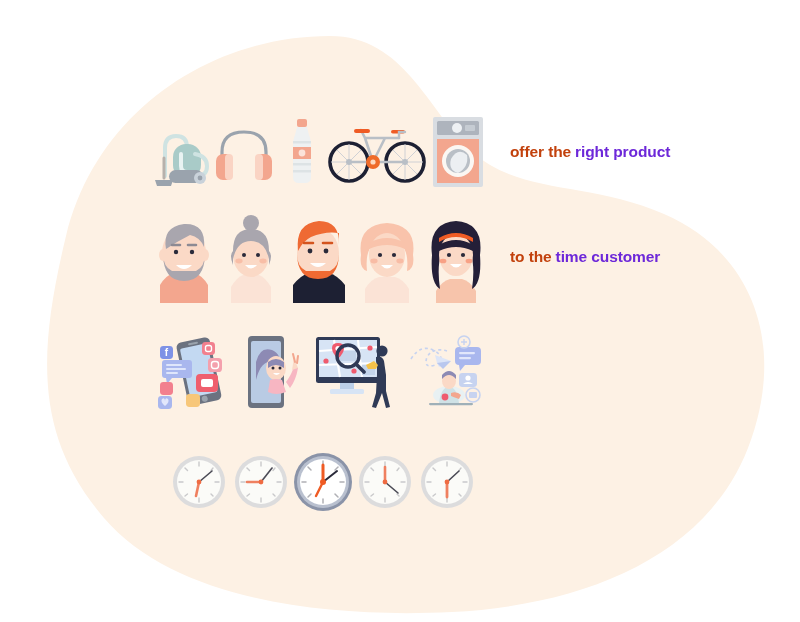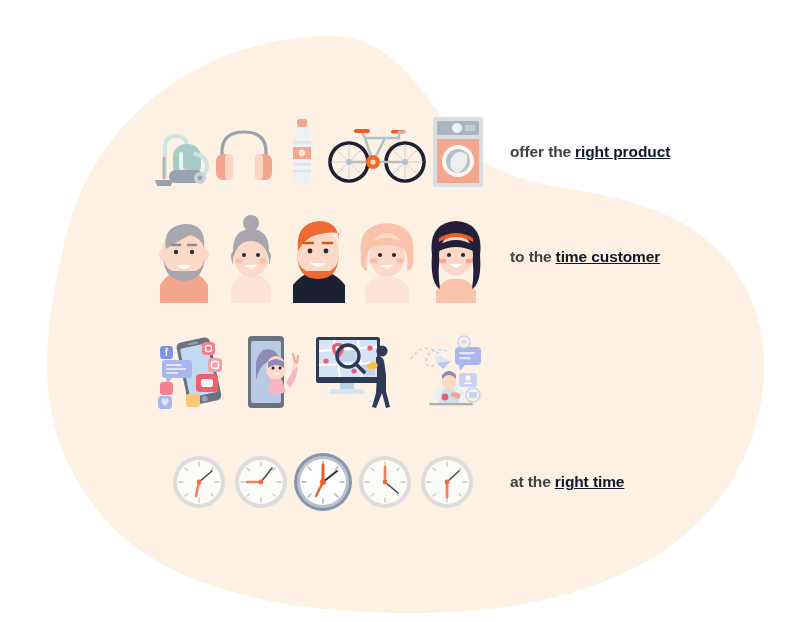--- a/index.html
+++ b/index.html
@@ -65,22 +65,22 @@
     top: 0;
     height: 100px;
     display: flex;
     align-items: center;
     font-family: "Liberation Sans", sans-serif;
     font-size: 15.5px;
     font-weight: bold;
     letter-spacing: -0.1px;
     white-space: nowrap;
   }
-  .label-dark { color: #404040; }
-  .label-accent { color: #0f172a; margin-left: 4px; text-decoration: underline; }
+  .label-dark { color: #c2410c; }
+  .label-accent { color: #6d28d9; margin-left: 4px; }
 
   svg { display: block; overflow: visible; }
 </style>
 </head>
 <body>
 
 <div id="canvas">
 
   <div class="blob-layer">
     <svg width="800" height="622" viewBox="0 0 800 622">
@@ -465,19 +465,15 @@
             <line x1="43" y1="15" x2="41" y2="17.5"></line>
               <line x1="17.5" y1="41" x2="15" y2="43"></line>
           </g>
           <line x1="29" y1="29" x2="29" y2="44" stroke="#ef8060" stroke-width="2.8" stroke-linecap="round"></line>
           <line x1="29" y1="29" x2="41" y2="18" stroke="#4a4a55" stroke-width="1.6" stroke-linecap="round"></line>
           <circle cx="29" cy="29" r="2.4" fill="#ef6b42"></circle>
         </svg>
       </div>
     </div>
 
-    <div class="row-label">
-      <span class="label-dark">at the</span>
-      <span class="label-accent">right time</span>
-    </div>
   </div>
 
 </div>
 
 </body></html>

